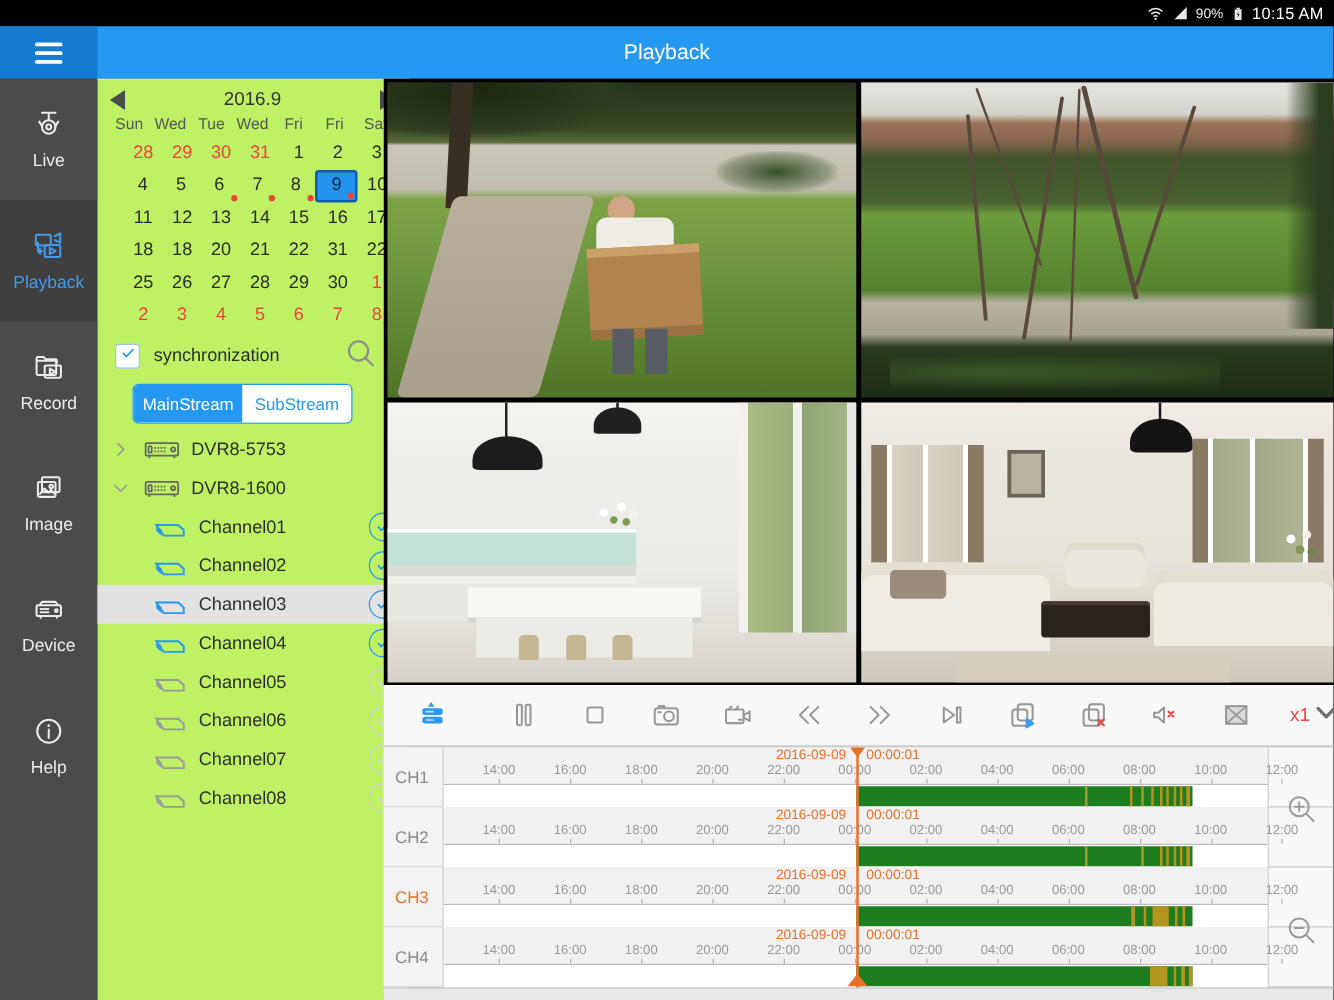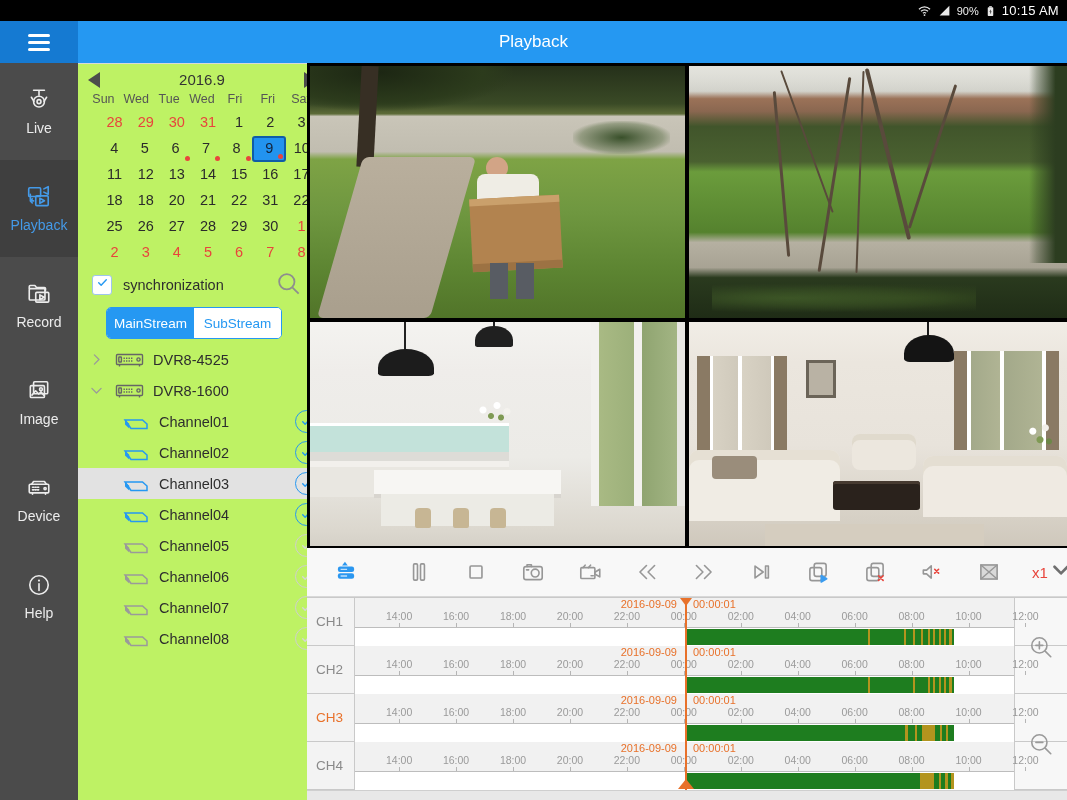--- a/index.html
+++ b/index.html
@@ -375,21 +375,21 @@
           </span>
     <span class="dvr-ic">
             <svg width="29" height="22" viewBox="0 0 29 22" fill="none" stroke="currentColor" stroke-width="1.4">
               <rect x="1.5" y="5.5" width="26" height="10" rx="1"></rect>
               <rect x="3.8" y="8" width="2.6" height="5" rx=".5"></rect>
               <path d="M8.5 9.3h1.4M11 9.3h1.4M13.5 9.3h1.4M16 9.3h1.4M8.5 12h1.4M11 12h1.4M13.5 12h1.4M16 12h1.4"></path>
               <circle cx="23.5" cy="10.5" r="1.6"></circle>
               <path d="M4.5 15.5v2M24.5 15.5v2"></path>
             </svg>
           </span>
-    <span class="tree-name">DVR8-4525</span>
+    <span class="tree-name">DVR8-5753</span>
         </div>
         <div class="tree-row">
           <span class="expander">
       <svg width="17" height="17" viewBox="0 0 24 24" fill="none" stroke="currentColor" stroke-width="1.8" stroke-linecap="round" stroke-linejoin="round">
               <path d="M5.5 9l6.5 6.5L18.5 9"></path>
             </svg>
           </span>
     <span class="dvr-ic">
             <svg width="29" height="22" viewBox="0 0 29 22" fill="none" stroke="currentColor" stroke-width="1.4">
               <rect x="1.5" y="5.5" width="26" height="10" rx="1"></rect>

